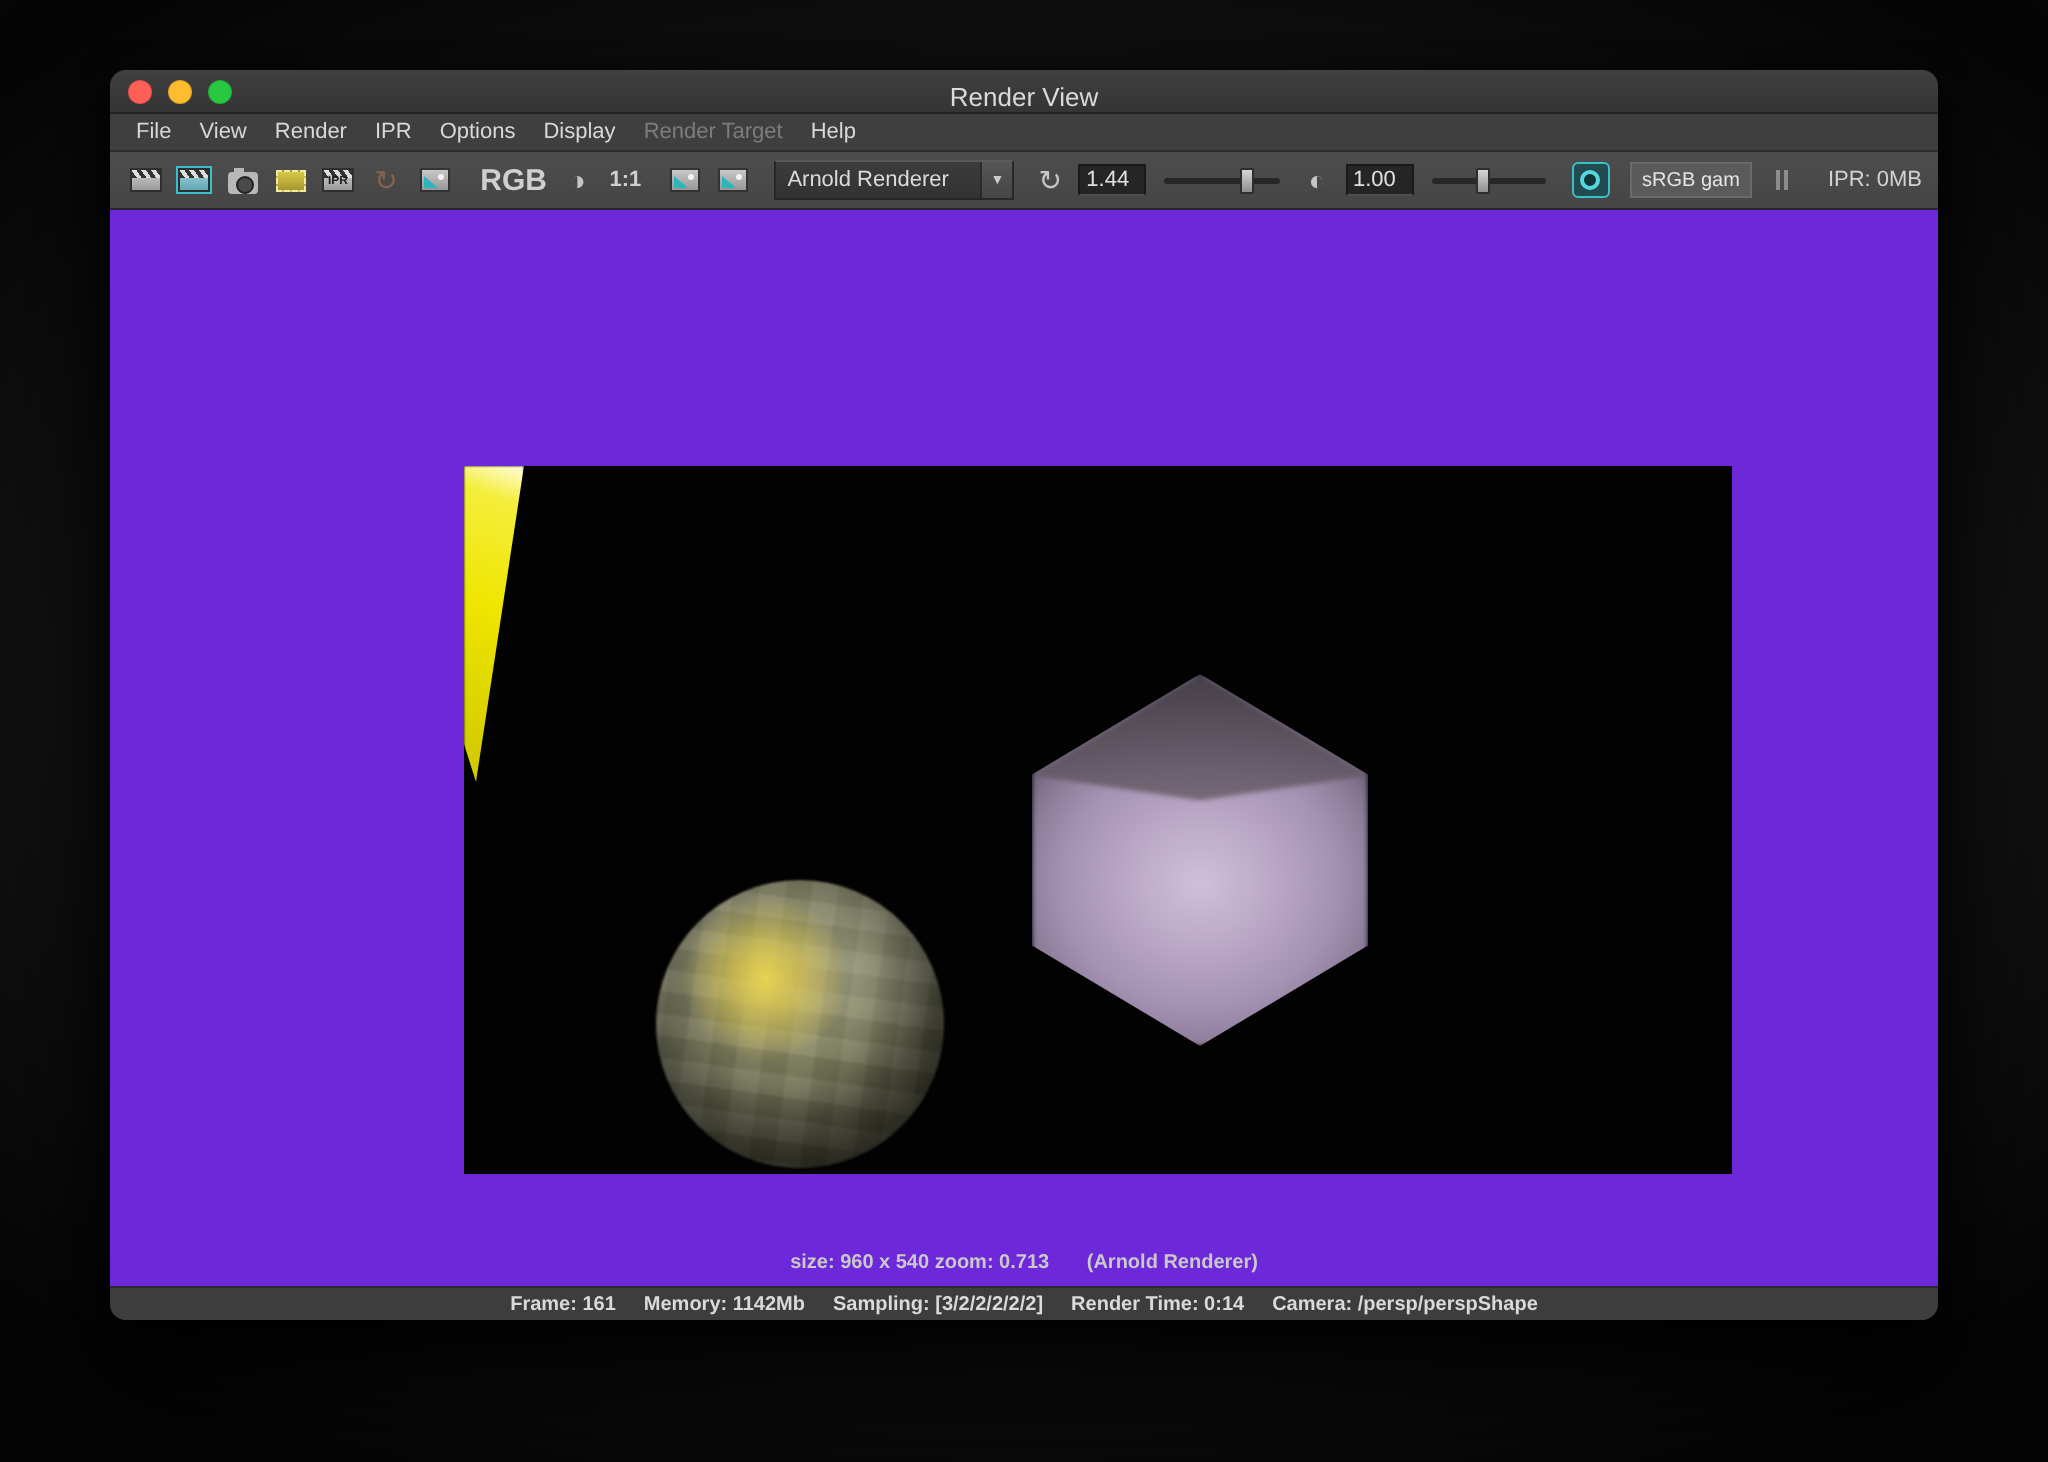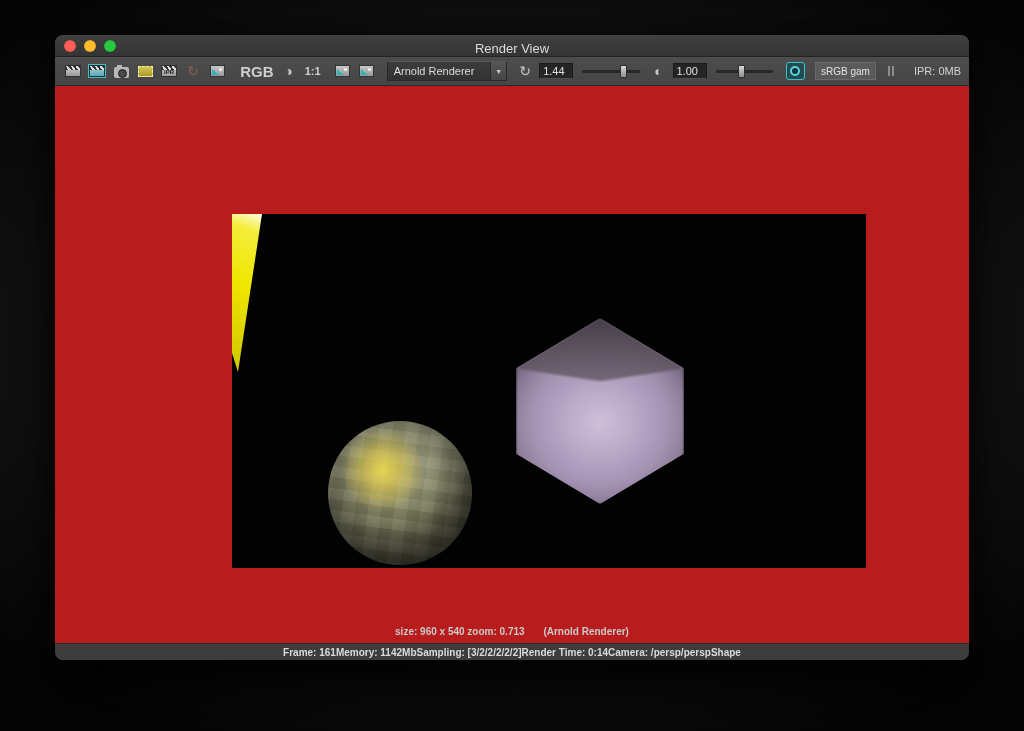--- a/index.html
+++ b/index.html
@@ -92,21 +92,21 @@
 
   .cs-box { height: 18px; background: #5a5a5a; border: 1px solid #6a6a6a; color: #e4e4e4; font-size: 10px;
     display: flex; align-items: center; padding: 0 5px; margin-left: 6px; }
 
   .pause { display: flex; gap: 2px; margin-left: 8px; opacity: 0.5; }
   .pause i { width: 2px; height: 10px; background: #cfcfcf; display: block; }
 
   .ipr-label { font-size: 11px; color: #d2d2d2; margin-left: 16px; }
 
   
-  .viewport { flex: 1; position: relative; background: #b91c1c; overflow: hidden; padding-left: 28px; }
+  .viewport { flex: 1; position: relative; background: #6d28d9; overflow: hidden; padding-left: 28px; }
   .render-image { position: absolute; left: 177px; top: 128px; width: 634px; height: 354px; background: #020202; }
 
   .wedge { position: absolute; left: 0; top: 0; width: 30px; height: 158px;
     background: linear-gradient(200deg, #fffde0 0%, #f4ee3c 12%, #efe600 45%, #cfc600 100%);
     clip-path: polygon(0 0, 100% 0, 20% 100%, 0 88%);
     filter: blur(0.5px); }
 
   .hexagon { position: absolute; left: 284px; top: 104px; width: 168px; height: 186px;
     clip-path: polygon(50% 0%, 100% 27%, 100% 73%, 50% 100%, 0% 73%, 0% 27%);
     background: radial-gradient(ellipse 60% 50% at 50% 56%, #cfc0da 0%, #b8a5c5 40%, #a492b2 68%, #8b7b98 88%, #73667e 100%);
@@ -124,37 +124,47 @@
       radial-gradient(circle at 46% 40%, #97976f 0%, #7d7d5e 40%, #5d5d49 68%, #3a3a2d 92%);
     box-shadow: inset -10px -22px 34px rgba(0,0,0,0.55), inset 6px 8px 18px rgba(255,255,240,0.12);
     filter: blur(0.4px); }
 
   .status-line { position: absolute; left: 0; right: 0; bottom: 6px; text-align: center;
     font-size: 10px; font-weight: bold; color: #c9c9c9; }
   .status-line span { margin: 0 8px; }
 
   
   .bottombar { height: 17px; flex: 0 0 auto; background: #3d3d3d; border-top: 1px solid #2b2b2b;
-    display: flex; align-items: center; justify-content: center; 
+    display: flex; align-items: center; justify-content: center; gap: 14px;
     font-size: 10px; font-weight: bold; color: #dadada; }
 </style>
 </head>
 <body>
 
 <div class="window">
 
   <div class="titlebar">
     <div class="traffic">
       <span class="tl red"></span>
       <span class="tl yellow"></span>
       <span class="tl green"></span>
     </div>
     <div class="title">Render View</div>
   </div>
 
+  <div class="menubar">
+    <span class="menu-item">File</span>
+    <span class="menu-item">View</span>
+    <span class="menu-item">Render</span>
+    <span class="menu-item">IPR</span>
+    <span class="menu-item">Options</span>
+    <span class="menu-item">Display</span>
+    <span class="menu-item disabled">Render Target</span>
+    <span class="menu-item">Help</span>
+  </div>
 
   <div class="toolbar">
     <span class="tbtn">
         <span class="slate"></span>
       </span>
     <span class="tbtn">
         <span class="slate selected"></span>
       </span>
     <span class="tbtn">
         <span class="camera"></span>

